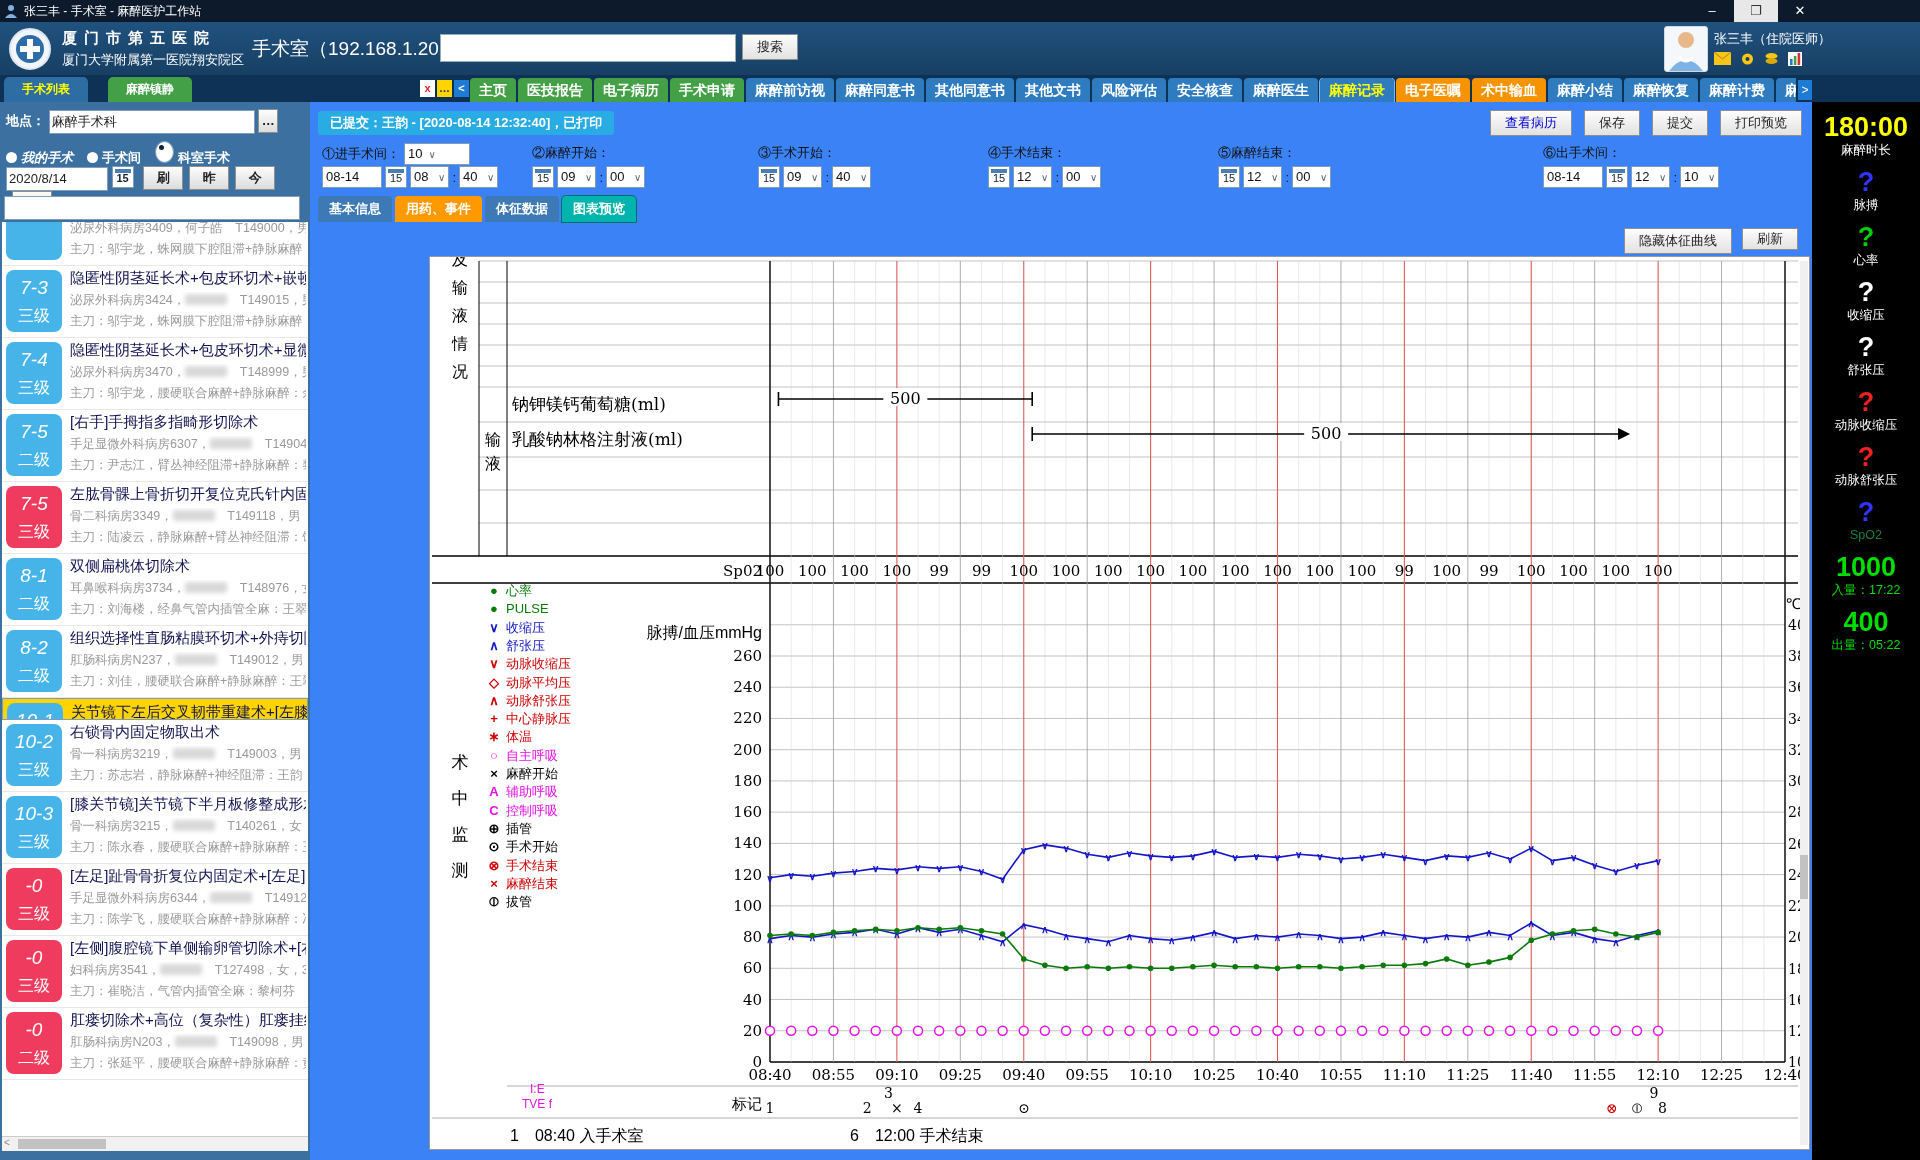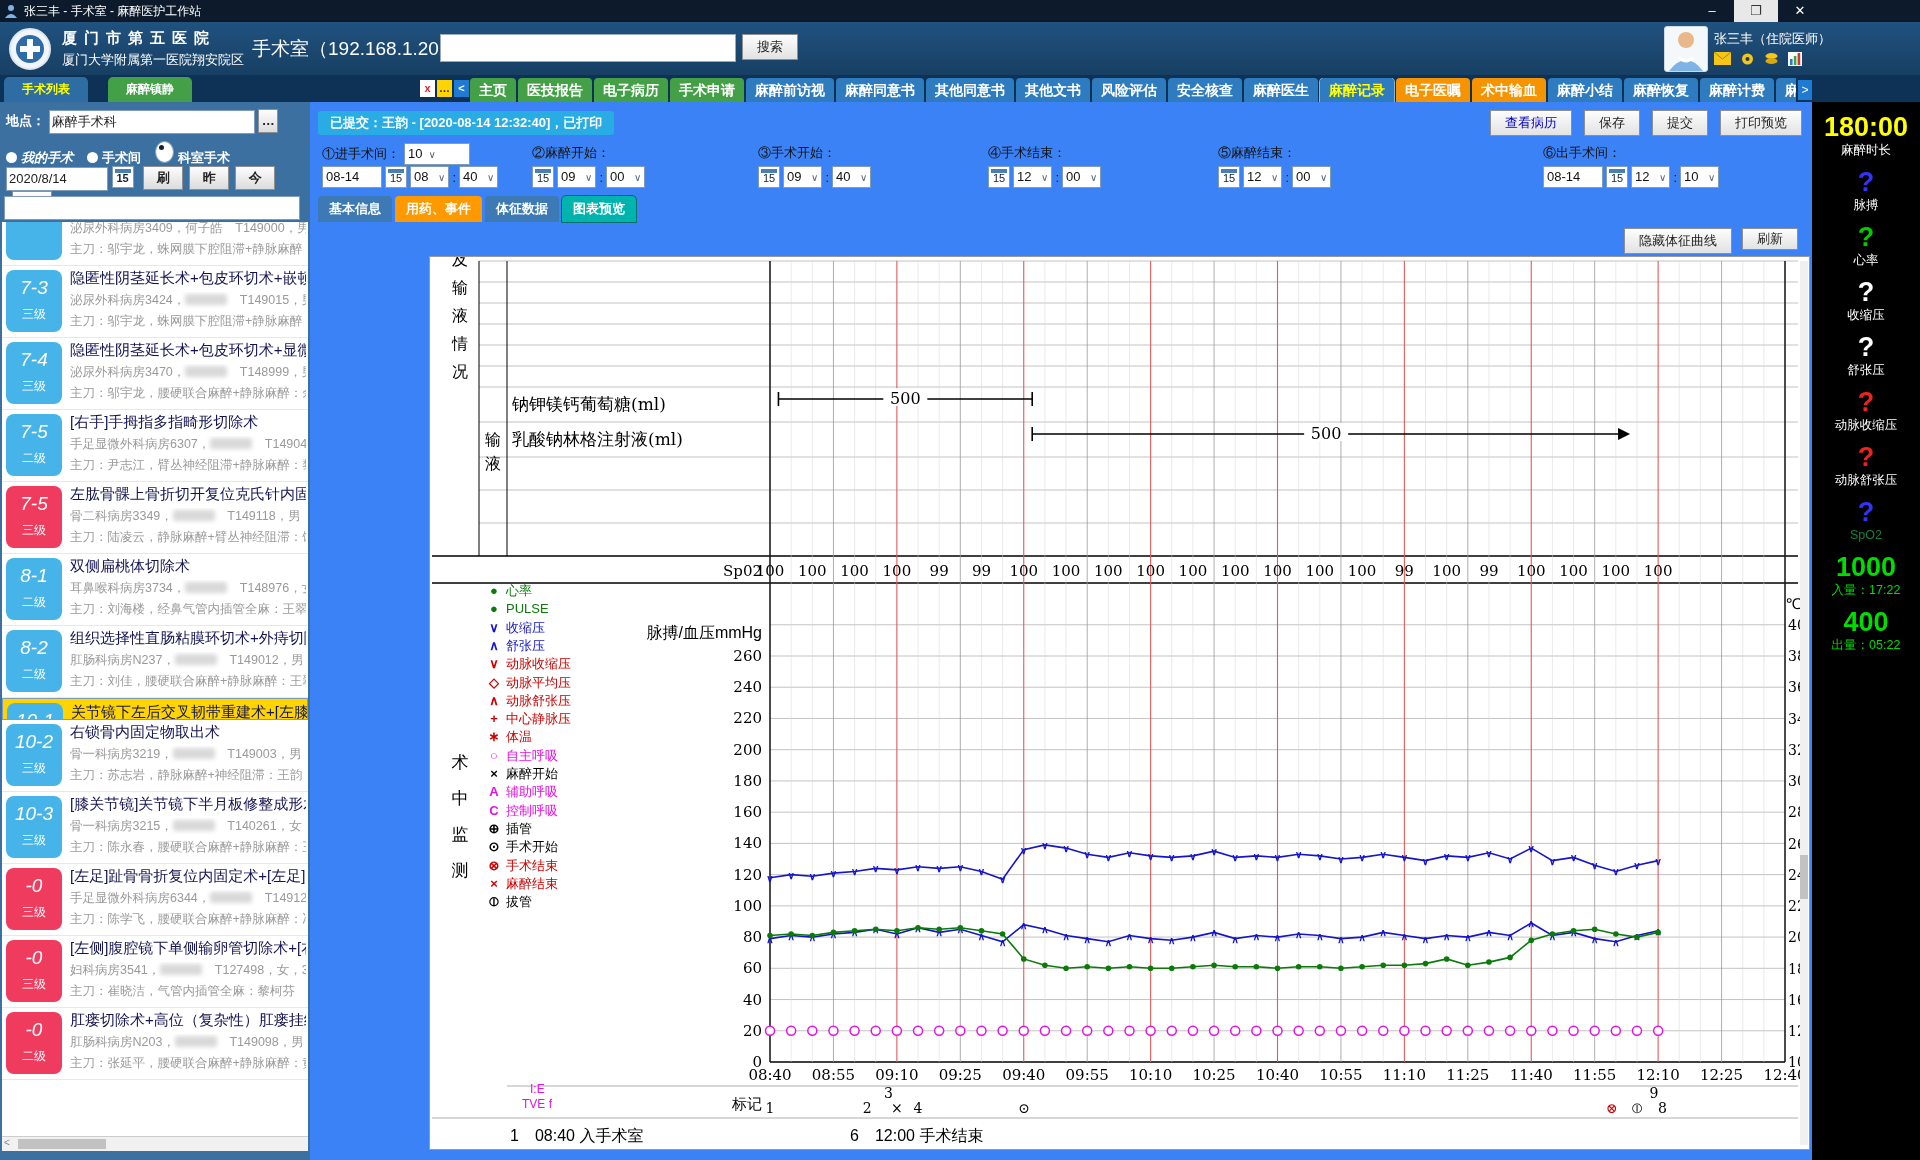--- a/index.html
+++ b/index.html
@@ -44,21 +44,21 @@
   .radio{display:inline-block;width:11px;height:11px;border-radius:50%;background:#fff;margin-right:4px;position:relative;top:1px;}
   .radio.sel::after{content:"";position:absolute;left:3px;top:3px;width:5px;height:5px;border-radius:50%;background:#123;}
   .dbtn{display:inline-block;width:38px;height:22px;background:linear-gradient(#fdfdfd,#dcdcdc);
     border:1px solid #8f8f8f;color:#222;text-align:center;line-height:22px;font-size:13px;font-weight:bold;}
   #slist{position:absolute;left:2px;top:120px;width:306px;height:914px;background:#fff;overflow:hidden;}
   .sitem{position:relative;height:71px;border-bottom:1px solid #e8e8e8;background:#fff;overflow:hidden;}
   .sitem.sel{background:#ffd400;}
   .badge{position:absolute;left:4px;top:4px;width:56px;height:62px;border-radius:8px;color:#fff;
     text-align:center;}
   .badge .n{font-size:19px;font-weight:normal;font-style:italic;line-height:36px;}
-  .badge .lv{font-size:12px;}
+  .badge .lv{font-size:16px;}
   .badge.blue{background:#47b4e9;} .badge.red{background:#ef3b5e;}
   .sitem .tt{position:absolute;left:68px;top:3px;width:236px;font-size:15px;color:#141452;white-space:nowrap;overflow:hidden;}
   .sitem .l2{position:absolute;left:68px;top:26px;width:236px;font-size:12.5px;color:#9a9a9a;white-space:nowrap;overflow:hidden;}
   .sitem .l3{position:absolute;left:68px;top:47px;width:236px;font-size:12.5px;color:#9a9a9a;white-space:nowrap;overflow:hidden;}
   .blur{display:inline-block;width:42px;height:11px;background:#d9d9d9;border-radius:2px;filter:blur(2px);vertical-align:-1px;}
   #hscroll{position:absolute;left:2px;top:1034px;width:306px;height:14px;background:#f1f1f1;border-top:1px solid #ccc;}
   #hthumb{position:absolute;left:16px;top:2px;width:88px;height:10px;background:#c2c2c2;}
   
   #main{left:310px;top:102px;width:1502px;height:1058px;background:#3b82f6;}
   #submitted{position:absolute;left:8px;top:9px;height:24px;line-height:24px;padding:0 12px;

